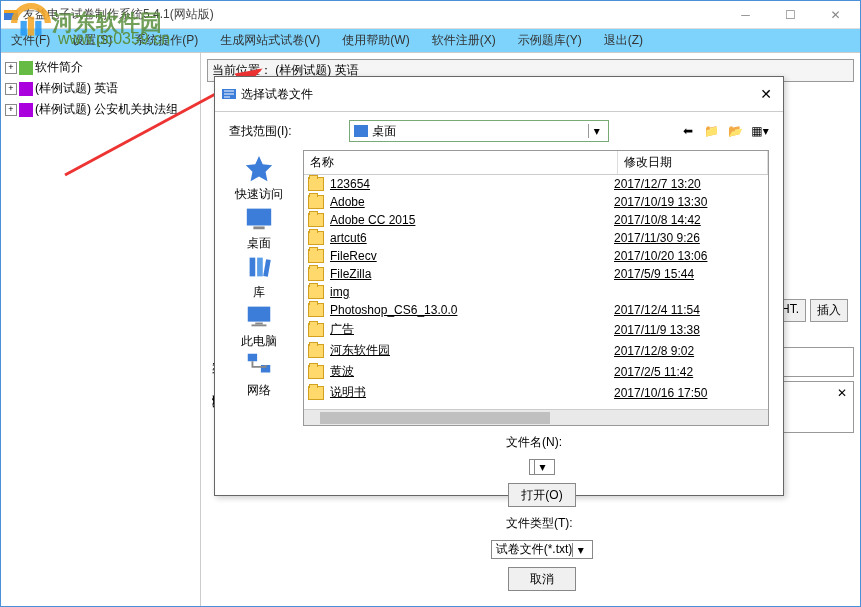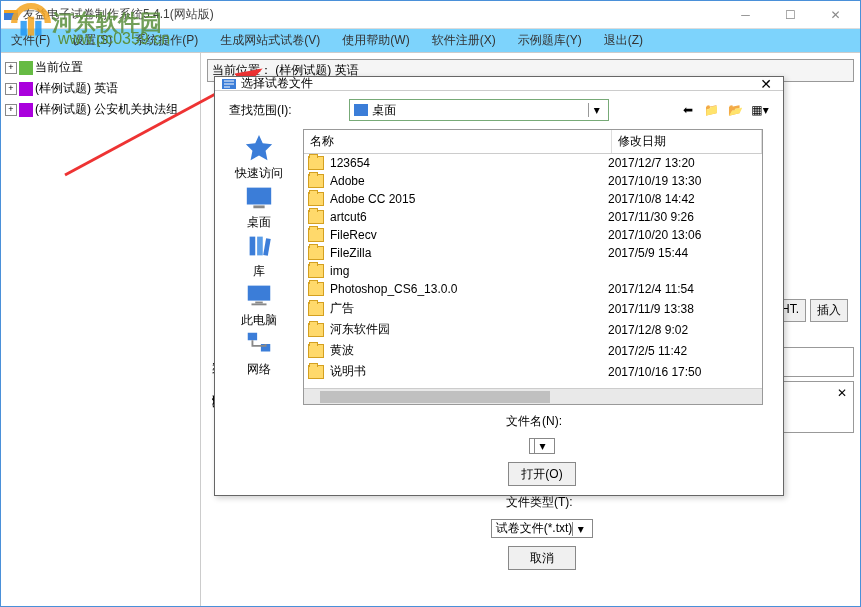--- a/index.html
+++ b/index.html
@@ -33,41 +33,41 @@
 .zj-close{position:absolute;right:6px;top:4px;}
 
 .wm{position:absolute;left:10px;top:2px;display:flex;align-items:center;z-index:5;opacity:0.85;}
 .wm-logo{width:42px;height:42px;}
 .wm-txt{font-size:22px;font-weight:bold;color:#5a8f3d;font-family:KaiTi,serif;}
 .wm-url{position:absolute;left:58px;top:30px;font-size:16px;color:#5a8f3d;font-family:Arial;}
 
 .arrow{position:absolute;left:60px;top:60px;z-index:10;pointer-events:none;}
 
 .dlg{position:absolute;left:214px;top:76px;width:570px;height:420px;background:#fff;border:1px solid #666;z-index:20;box-shadow:2px 2px 6px rgba(0,0,0,.2);}
-.dlg-tb{height:14px;display:flex;align-items:center;padding:2px 6px;border-bottom:1px solid #ccc;}
+.dlg-tb{height:35px;display:flex;align-items:center;padding:2px 6px;border-bottom:1px solid #ccc;}
 .dlg-tb-icon{width:16px;height:16px;margin-right:4px;}
 .dlg-title{flex:1;}
 .dlg-close{width:22px;text-align:center;font-size:14px;}
 .dlg-range{display:flex;align-items:center;padding:8px 14px;gap:6px;justify-content:space-between;}
 .range-sel{border:1px solid #7a7;width:260px;height:22px;display:flex;align-items:center;padding:0 4px;gap:4px;}
 .range-sel .sq{width:14px;height:12px;background:#3b7dd8;}
 .range-dd{border-left:1px solid #999;width:16px;text-align:center;margin-left:auto;}
 .nav-icons{display:flex;gap:6px;margin-left:12px;}
 .nav-ico{width:18px;height:18px;display:flex;align-items:center;justify-content:center;}
 .dlg-body{display:flex;height:276px;}
 .places{width:88px;display:flex;flex-direction:column;align-items:center;padding-top:4px;gap:0;}
 .place{display:flex;flex-direction:column;align-items:center;gap:2px;}
 .place-ico{width:32px;height:30px;}
-.file-area{flex:1;border:1px solid #999;margin-right:20px;display:flex;flex-direction:column;overflow:hidden;}
+.file-area{flex:1;border:1px solid #999;margin-right:14px;display:flex;flex-direction:column;overflow:hidden;}
 .fa-head{display:flex;border-bottom:1px solid #ccc;background:#fff;}
 .fa-h{padding:3px 6px;border-right:1px solid #ddd;}
 .fa-h.name{flex:1;}
 .fa-h.date{width:150px;}
 .fa-rows{flex:1;overflow:auto;}
-.fa-row{display:flex;align-items:center;padding:2px 4px;}
+.fa-row{display:flex;align-items:center;padding:2px 4px;text-decoration:underline;}
 .fa-row .fico{width:16px;height:14px;background:#ffd96b;border:1px solid #d4a020;margin-right:6px;position:relative;}
 .fa-row .fico:before{content:"";position:absolute;top:-3px;left:0;width:7px;height:3px;background:#ffd96b;border:1px solid #d4a020;border-bottom:none;}
 .fa-row .fname{flex:1;}
 .fa-row .fdate{width:150px;}
 .fa-scroll{height:16px;background:#e9e9e9;border-top:1px solid #ccc;position:relative;}
 .fa-scroll .thumb{position:absolute;left:16px;top:2px;height:12px;width:230px;background:#c0c0c0;}
 .dlg-bottom{padding:8px 14px 0 100px;}
 .brow{display:flex;align-items:center;gap:8px;margin-bottom:8px;flex-direction:column;}
 .brow label{width:72px;}
 .combo{flex:1;border:1px solid #888;height:22px;display:flex;align-items:center;padding:0 4px;}
@@ -115,21 +115,21 @@
     <span class="menu-item">示例题库(Y)</span>
     <span class="menu-item">退出(Z)</span>
   </div>
 
   <div class="content">
 
     <div class="tree">
       <div class="tree-row">
         <span class="tree-plus">+</span>
         <span class="tree-ico ico-book"></span>
-        <span>当前位置</span>
+        <span>软件简介</span>
       </div>
       <div class="tree-row">
         <span class="tree-plus">+</span>
         <span class="tree-ico ico-diamond"></span>
         <span>(样例试题) 英语</span>
       </div>
       <div class="tree-row">
         <span class="tree-plus">+</span>
         <span class="tree-ico ico-diamond"></span>
         <span>(样例试题) 公安机关执法组</span>

